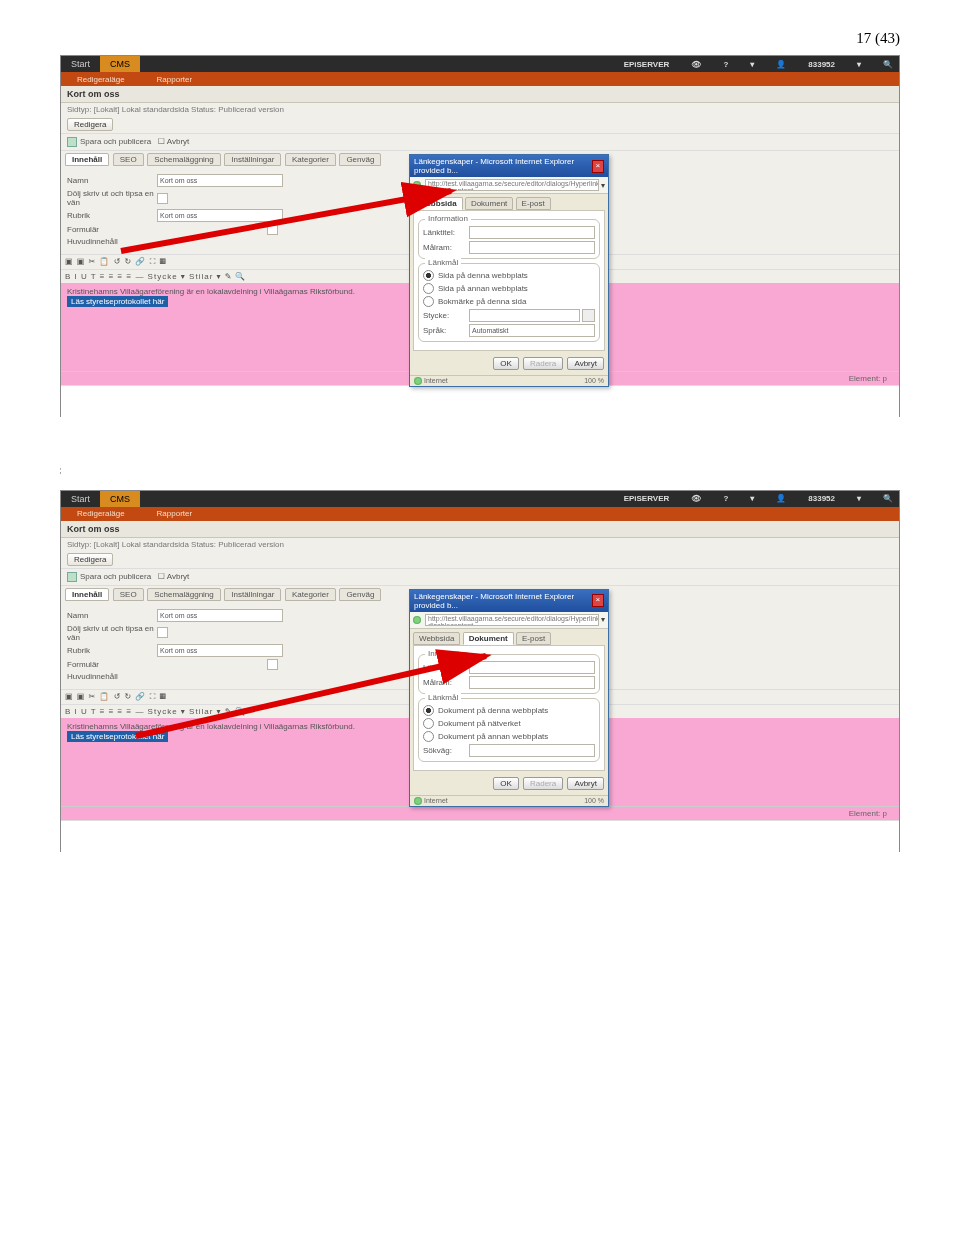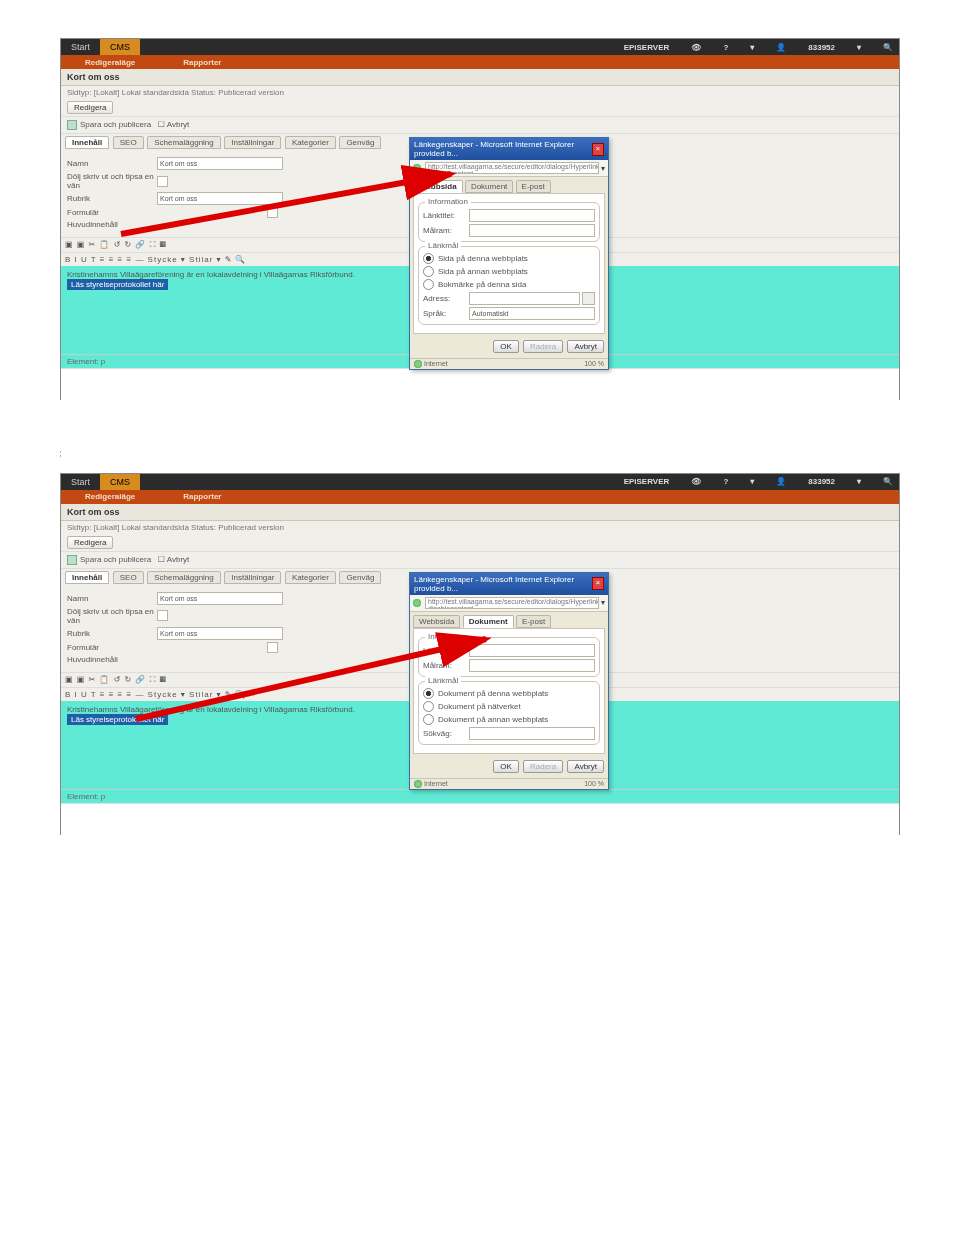--- a/index.html
+++ b/index.html
@@ -1,45 +1,45 @@
 <!DOCTYPE html>
 <html><head>
 <meta charset="utf-8">
 <style>
   body{margin:0;font-family:"Times New Roman",serif;font-size:15px;color:#000;background:#fff;width:960px}
   .page{padding:30px 60px 40px 60px}
   .pg-num{text-align:right;font-size:15px;margin-bottom:6px}
   .para{margin:6px 0 10px 0;line-height:1.35}
   .caps{font-variant:small-caps}
-  .shot{position:relative;margin:8px 0 22px 0;border:1px solid #888;background:#5eead4;font-family:Tahoma,Arial,sans-serif;font-size:9px;color:#444}
+  .shot{position:relative;margin:8px 0 22px 0;border:1px solid #888;background:#f9a8d4;font-family:Tahoma,Arial,sans-serif;font-size:9px;color:#444}
   .topbar{display:flex;background:#2b2b2b;color:#ccc;height:16px;align-items:center;font-size:9px}
   .topbar .tab{padding:0 10px;height:16px;display:flex;align-items:center}
   .topbar .tab.active{background:#d88b1f;color:#000}
   .topbar .spacer{flex:1}
   .topbar .rt{display:flex;align-items:center;gap:22px;padding-right:6px;color:#ddd;font-weight:bold;font-size:8px}
   .subbar{background:#c24a12;height:14px;display:flex;align-items:center;color:#f3dcc8;font-size:8px}
-  .subbar .stab{padding:0 24px;font-weight:bold}
+  .subbar .stab{padding:0 16px;font-weight:normal}
   .crumb{background:#e9e6dd;border-bottom:1px solid #c9c5b8;padding:3px 6px;font-size:9px;font-weight:bold;color:#333}
   .meta{background:#f1efe9;padding:2px 6px;font-size:8px;color:#777}
   .btnrow{background:#f1efe9;padding:2px 6px}
   .chip{display:inline-block;border:1px solid #b9b5a8;background:linear-gradient(#fff,#e9e6dd);padding:1px 6px;font-size:8px;border-radius:2px;color:#333}
   .savebar{background:#f1efe9;padding:3px 6px;border-top:1px solid #ddd;border-bottom:1px solid #ddd;font-size:8px;color:#555}
   .savebar .ico{display:inline-block;width:8px;height:8px;border:1px solid #7a9;background:#bfe0c8;margin-right:3px;vertical-align:middle}
   .tabs2{background:#f1efe9;padding:2px 4px}
   .tabs2 .t{display:inline-block;border:1px solid #b9b5a8;background:#e9e6dd;padding:1px 6px;font-size:8px;border-radius:2px 2px 0 0;color:#555;margin-right:1px}
   .tabs2 .t.active{background:#fff;font-weight:bold;color:#333}
   .formarea{background:#f1efe9;padding:4px 6px 6px 6px}
   .frow{display:flex;align-items:center;margin:2px 0;font-size:8px;color:#555}
   .frow .lab{width:90px}
   .frow .inp{border:1px solid #b9b5a8;background:#fff;height:11px;width:120px}
   .frow .chk{width:9px;height:9px;border:1px solid #b9b5a8;background:#fff}
   .toolbar{background:#f1efe9;padding:2px 4px;border-top:1px solid #ddd;font-size:8px;color:#555;letter-spacing:1px}
   .bodytxt{padding:4px 6px;font-size:8px;color:#555}
   .hl{display:inline-block;background:#1f5fa8;color:#fff;padding:1px 4px;font-size:8px}
-  .statusbar{display:flex;justify-content:flex-start;padding:2px 6px;font-size:8px;color:#666;border-top:1px solid #ccc}
+  .statusbar{display:flex;justify-content:flex-end;padding:2px 12px;font-size:8px;color:#666;border-top:1px solid #ccc}
   .white{background:#fff;height:110px;border-top:1px solid #ddd}
   
   .dialog{position:absolute;left:348px;top:98px;width:198px;border:1px solid #3a6ea5;background:#ece9d8;box-shadow:2px 2px 4px rgba(0,0,0,.25);font-size:8px}
   .dlg-title{background:linear-gradient(#3a6ebf,#1f4f9e);color:#fff;padding:2px 4px;display:flex;align-items:center;justify-content:space-between;font-size:8px}
   .dlg-title .x{width:12px;height:11px;background:#d44;color:#fff;text-align:center;border:1px solid #900;line-height:10px;font-size:8px}
   .addr{background:#f5f5f0;padding:2px 3px;display:flex;align-items:center;gap:2px;border-bottom:1px solid #c9c5b8}
   .addr .url{flex:1;border:1px solid #b9b5a8;background:#fff;height:10px;font-size:7px;padding:0 2px;overflow:hidden;color:#777}
   .dlg-tabs{background:#ece9d8;padding:3px 5px 0 3px}
   .dlg-tabs .dt{display:inline-block;border:1px solid #b9b5a8;background:#e5e1d4;padding:1px 5px;font-size:8px;border-radius:2px 2px 0 0;color:#555}
   .dlg-tabs .dt.active{background:#fff;font-weight:bold;color:#333;border-bottom:1px solid #fff}
@@ -58,20 +58,21 @@
   .group{border:1px solid #c9c5b8;border-radius:6px;padding:4px 4px 2px 4px;margin:4px 0;position:relative}
   .group .gt{position:absolute;top:-6px;left:6px;background:#fff;padding:0 3px;font-size:8px;color:#666}
   
   .arrow{position:absolute;pointer-events:none}
   .arrow svg{overflow:visible}
 </style>
 </head>
 <body>
 <div class="page">
 
+<div class="pg-num">17 (43)</div>
 
 
 <div class="shot" style="height:360px">
   <div class="topbar">
     <div class="tab">Start</div>
     <div class="tab active">CMS</div>
     <div class="spacer"></div>
     <div class="rt">
       <span>EPiSERVER</span>
       <span>👁</span>
@@ -172,21 +173,21 @@
             </div>
         <div class="dlg-row">
               <span class="r"></span>
               <span class="txt">Sida på annan webbplats</span>
             </div>
         <div class="dlg-row">
               <span class="r"></span>
               <span class="txt">Bokmärke på denna sida</span>
             </div>
         <div class="dlg-row">
-              <span class="l">Adress:</span>
+              <span class="l">Stycke:</span>
               <span class="i" style="flex:1"></span>
               <span class="chk" style="width:11px;height:11px;border:1px solid #b9b5a8;background:#eee;margin-left:2px"></span>
             </div>
         <div class="dlg-row">
               <span class="l">Språk:</span>
               <span class="i" style="font-size:7px;padding:0 2px;line-height:11px">Automatiskt</span>
             </div>
       </div>
     </div>
     <div class="dlg-btns">

